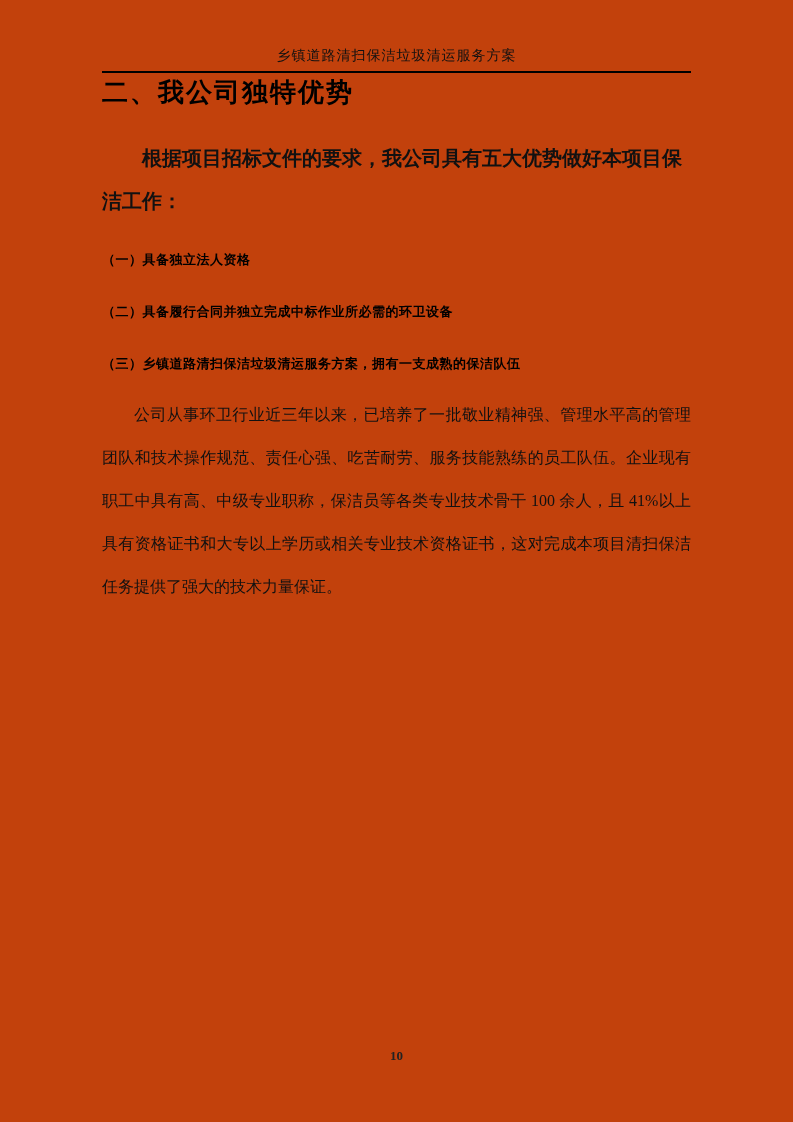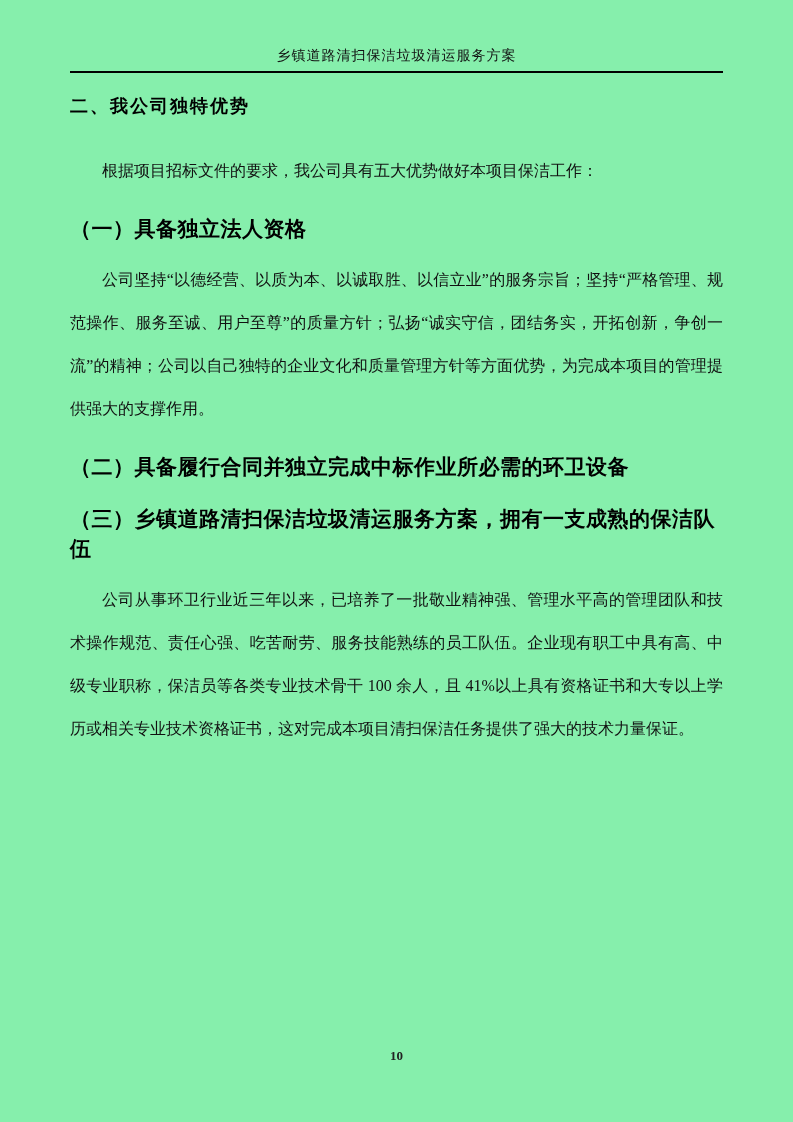--- a/index.html
+++ b/index.html
@@ -9,56 +9,57 @@
     height: 1122px;
     margin: 0 auto;
     position: relative;
     font-family: "Liberation Serif", "DejaVu Serif", serif;
     color: #000000;
     overflow: hidden;
   }
   .page {
     width: 793px;
     height: 1122px;
-    padding: 0 70px;
+    padding: 0 102px;
     position: relative;
-    background: #86efac;
+    background: #c2410c;
   }
   .doc-header {
     padding-top: 46px;
     padding-bottom: 6px;
     border-bottom: 2px solid #000000;
     text-align: center;
   }
   .doc-header-title {
     font-size: 14px;
     letter-spacing: 1px;
     color: #111111;
   }
   .main-heading {
-    margin-top: 16px;
-    font-family: Liberation Serif, serif;
+    margin-top: 4px;
+    font-family: Liberation Mono, monospace;
     font-weight: 700;
-    font-size: 18px;
+    font-size: 26px;
     line-height: 34px;
     letter-spacing: 2px;
     color: #000000;
   }
   .intro-paragraph {
     margin-top: 26px;
-    font-size: 16px;
+    font-size: 20px;
     line-height: 43px;
     text-indent: 2em;
     color: #111111;
+    font-weight: bold;
   }
   .section-heading {
     margin-top: 22px;
     font-family: "Liberation Sans", "DejaVu Sans", sans-serif;
     font-weight: 700;
-    font-size: 21px;
+    font-size: 13px;
     line-height: 30px;
     letter-spacing: 0.5px;
     color: #000000;
   }
   .body-paragraph {
     margin-top: 14px;
     font-size: 16px;
     line-height: 43px;
     text-indent: 2em;
     text-align: justify;
@@ -85,21 +86,20 @@
   <div class="doc-header">
     <span class="doc-header-title">乡镇道路清扫保洁垃圾清运服务方案</span>
   </div>
 
   <h1 class="main-heading">二、我公司独特优势</h1>
 
   <p class="intro-paragraph">根据项目招标文件的要求，我公司具有五大优势做好本项目保洁工作：</p>
 
   <h2 class="section-heading">（一）具备独立法人资格</h2>
 
-  <p class="body-paragraph">公司坚持“以德经营、以质为本、以诚取胜、以信立业”的服务宗旨；坚持“严格管理、规范操作、服务至诚、用户至尊”的质量方针；弘扬“诚实守信，团结务实，开拓创新，争创一流”的精神；公司以自己独特的企业文化和质量管理方针等方面优势，为完成本项目的管理提供强大的支撑作用。</p>
 
   <h2 class="section-heading">（二）具备履行合同并独立完成中标作业所必需的环卫设备</h2>
 
 
   <h2 class="section-heading">（三）乡镇道路清扫保洁垃圾清运服务方案，拥有一支成熟的保洁队伍</h2>
 
   <p class="body-paragraph">公司从事环卫行业近三年以来，已培养了一批敬业精神强、管理水平高的管理团队和技术操作规范、责任心强、吃苦耐劳、服务技能熟练的员工队伍。企业现有职工中具有高、中级专业职称，保洁员等各类专业技术骨干 100 余人，且 41%以上具有资格证书和大专以上学历或相关专业技术资格证书，这对完成本项目清扫保洁任务提供了强大的技术力量保证。</p>
 
   <div class="doc-footer">
     <span class="page-number">10</span>

